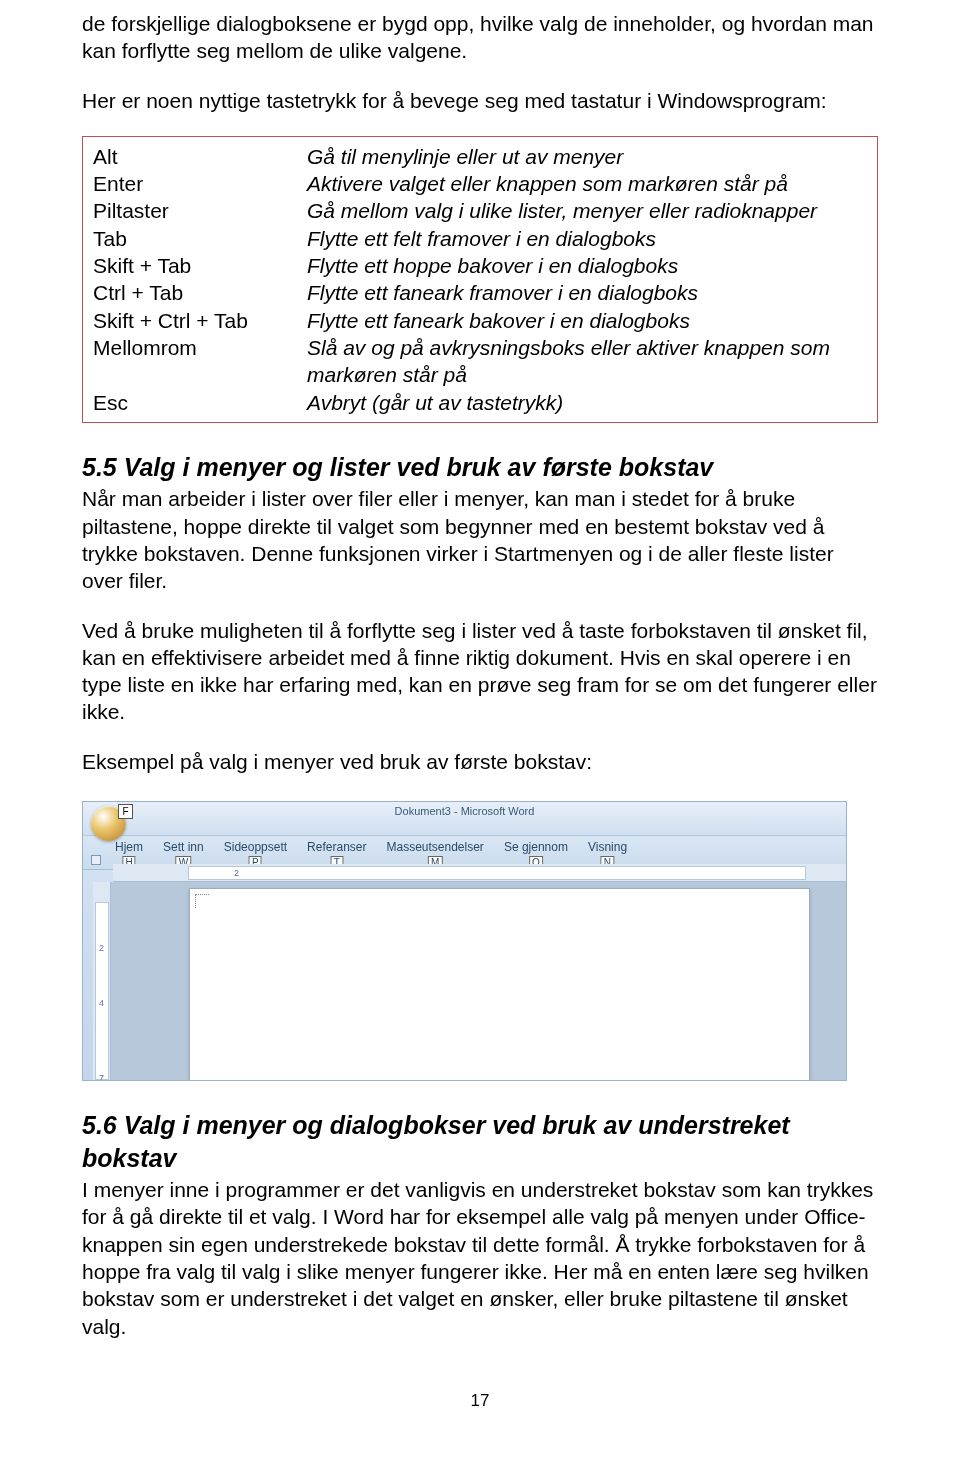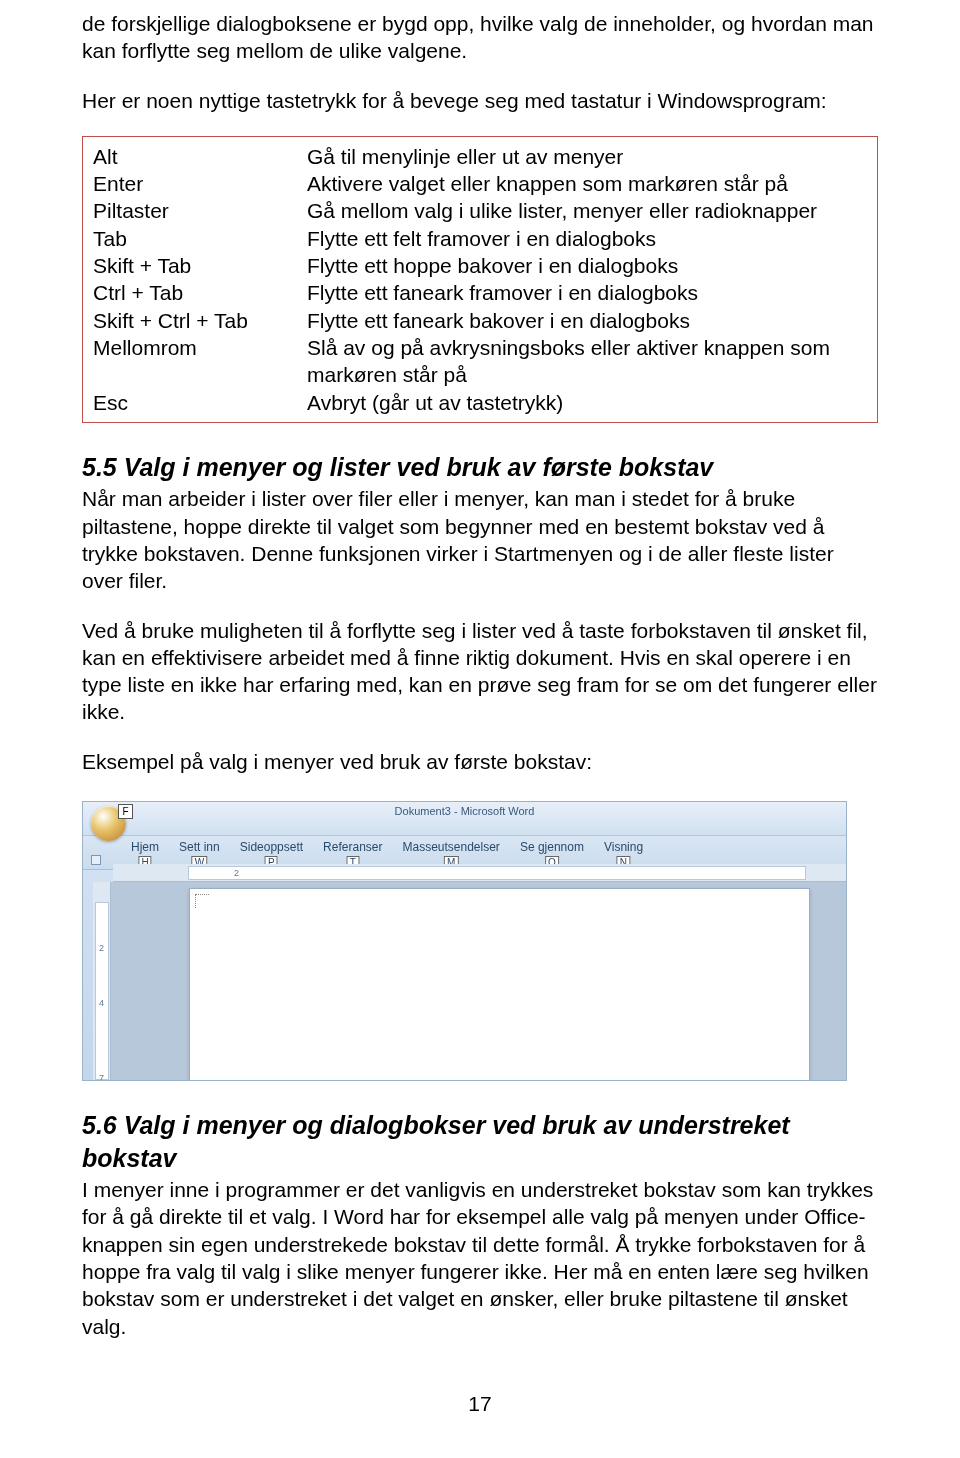--- a/index.html
+++ b/index.html
@@ -28,20 +28,21 @@
     }
     .shortcut-row {
       display: flex;
       gap: 36px;
     }
     .shortcut-key {
       flex: 0 0 178px;
     }
     .shortcut-desc {
       flex: 1;
+      font-style: italic;
     }
     h2 {
       font-style: italic;
       font-weight: bold;
       font-size: 25px;
       margin-bottom: 2px;
     }
     .section {
       margin-bottom: 26px;
     }
@@ -90,21 +91,21 @@
       width: 15px;
       height: 15px;
       border: 1px solid #555;
       background: #fff;
       font-size: 10px;
       text-align: center;
       line-height: 13px;
     }
     .ribbon {
       display: flex;
-      padding-left: 48px;
+      padding-left: 32px;
       height: 34px;
       background: linear-gradient(#d9e6f4, #cadced);
       border-bottom: 1px solid #a9bdd4;
       align-items: flex-start;
       padding-top: 4px;
     }
     .ribbon-tab {
       position: relative;
       margin-right: 20px;
       color: #2a4a6a;
@@ -213,21 +214,21 @@
       position: absolute;
       left: 5px;
       top: 5px;
       width: 1px;
       height: 14px;
       border-left: 1px dotted #888;
     }
     .page-number {
       text-align: center;
       margin-top: 50px;
-      font-size: 21px;
+      font-size: 17px;
     }
   </style>
 </head>
 <body>
 
 <div class="page">
 
   <p class="para">de forskjellige dialogboksene er bygd opp, hvilke valg de inneholder, og hvordan man kan forflytte seg mellom de ulike valgene.</p>
   <p class="para">Her er noen nyttige tastetrykk for å bevege seg med tastatur i Windowsprogram:</p>
 

